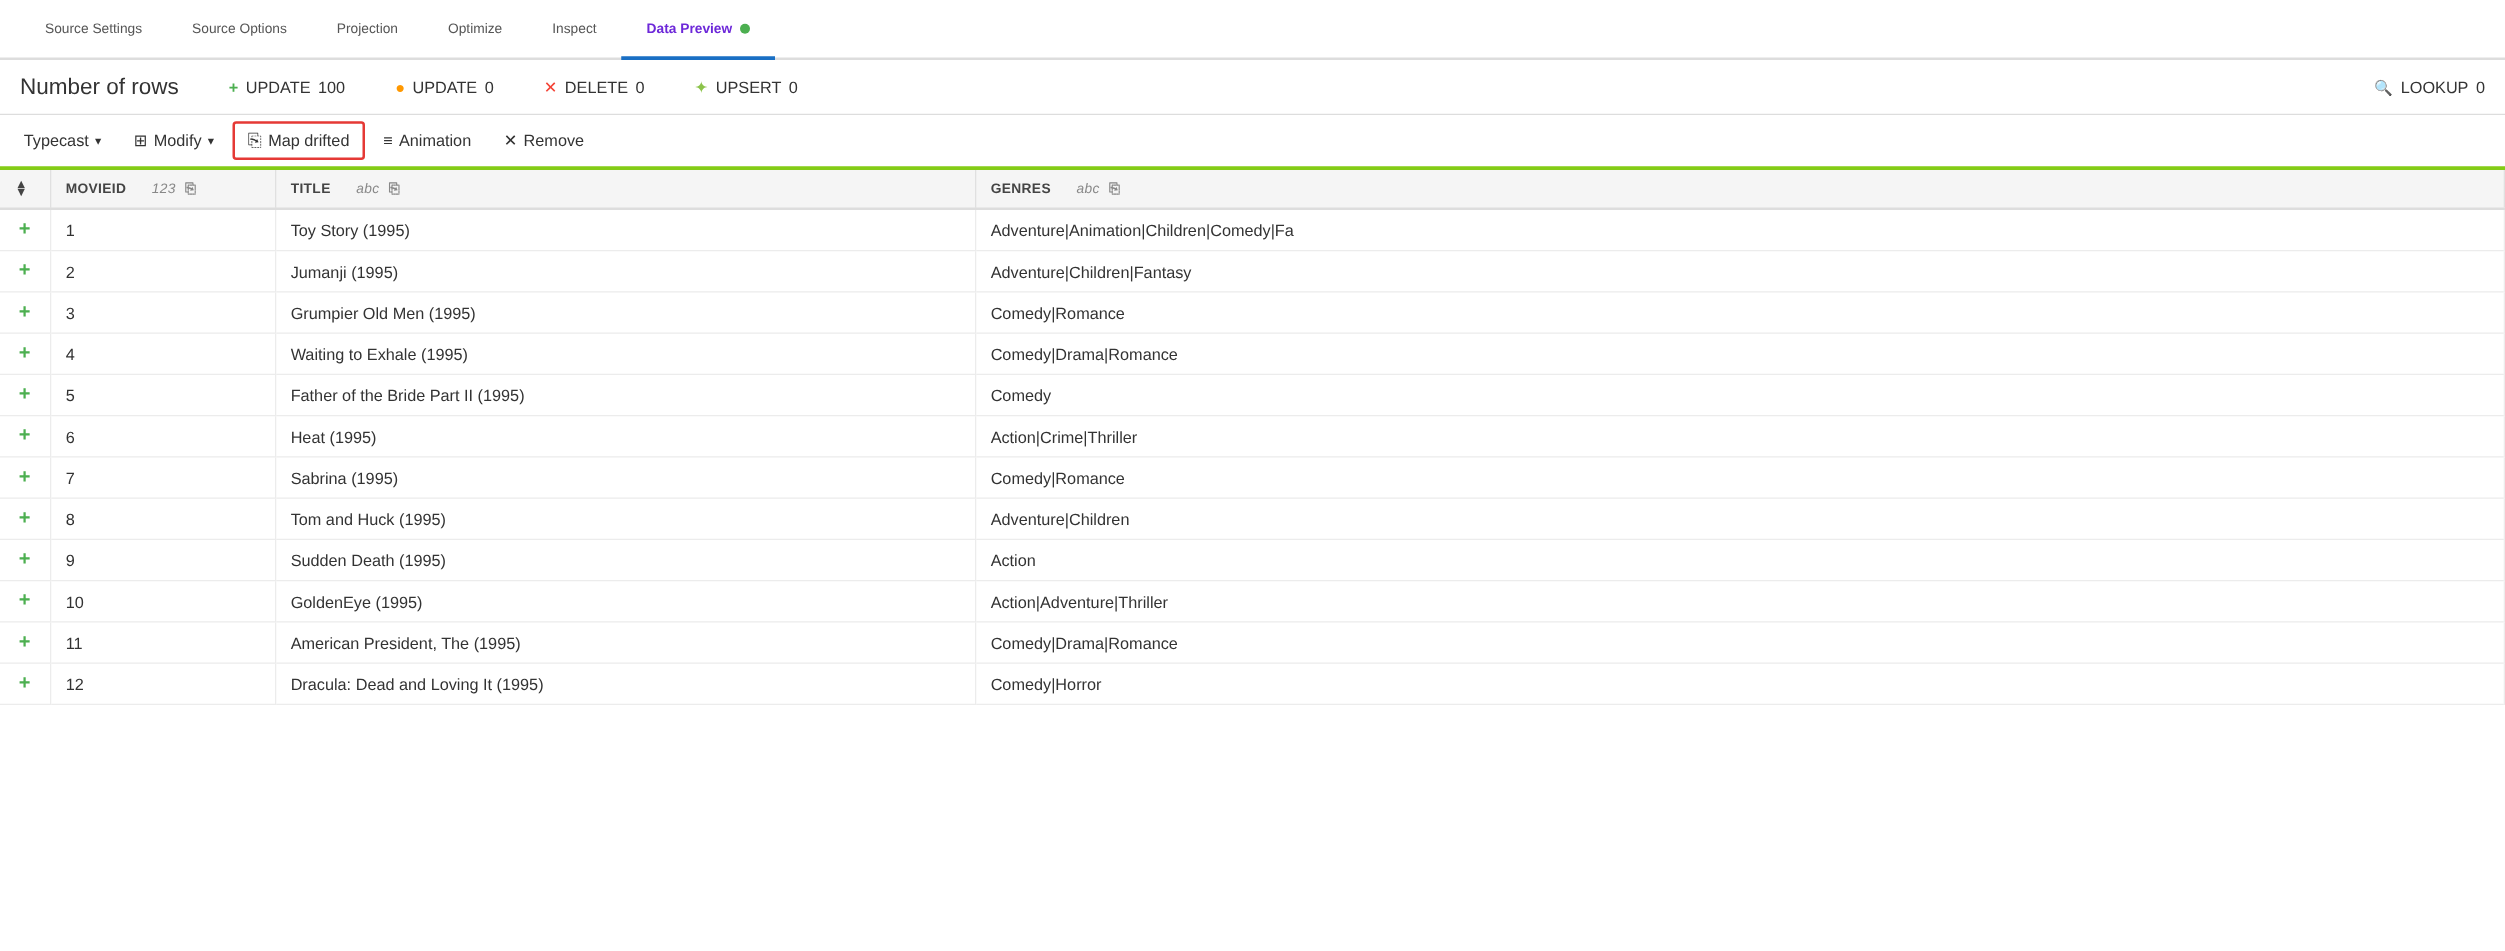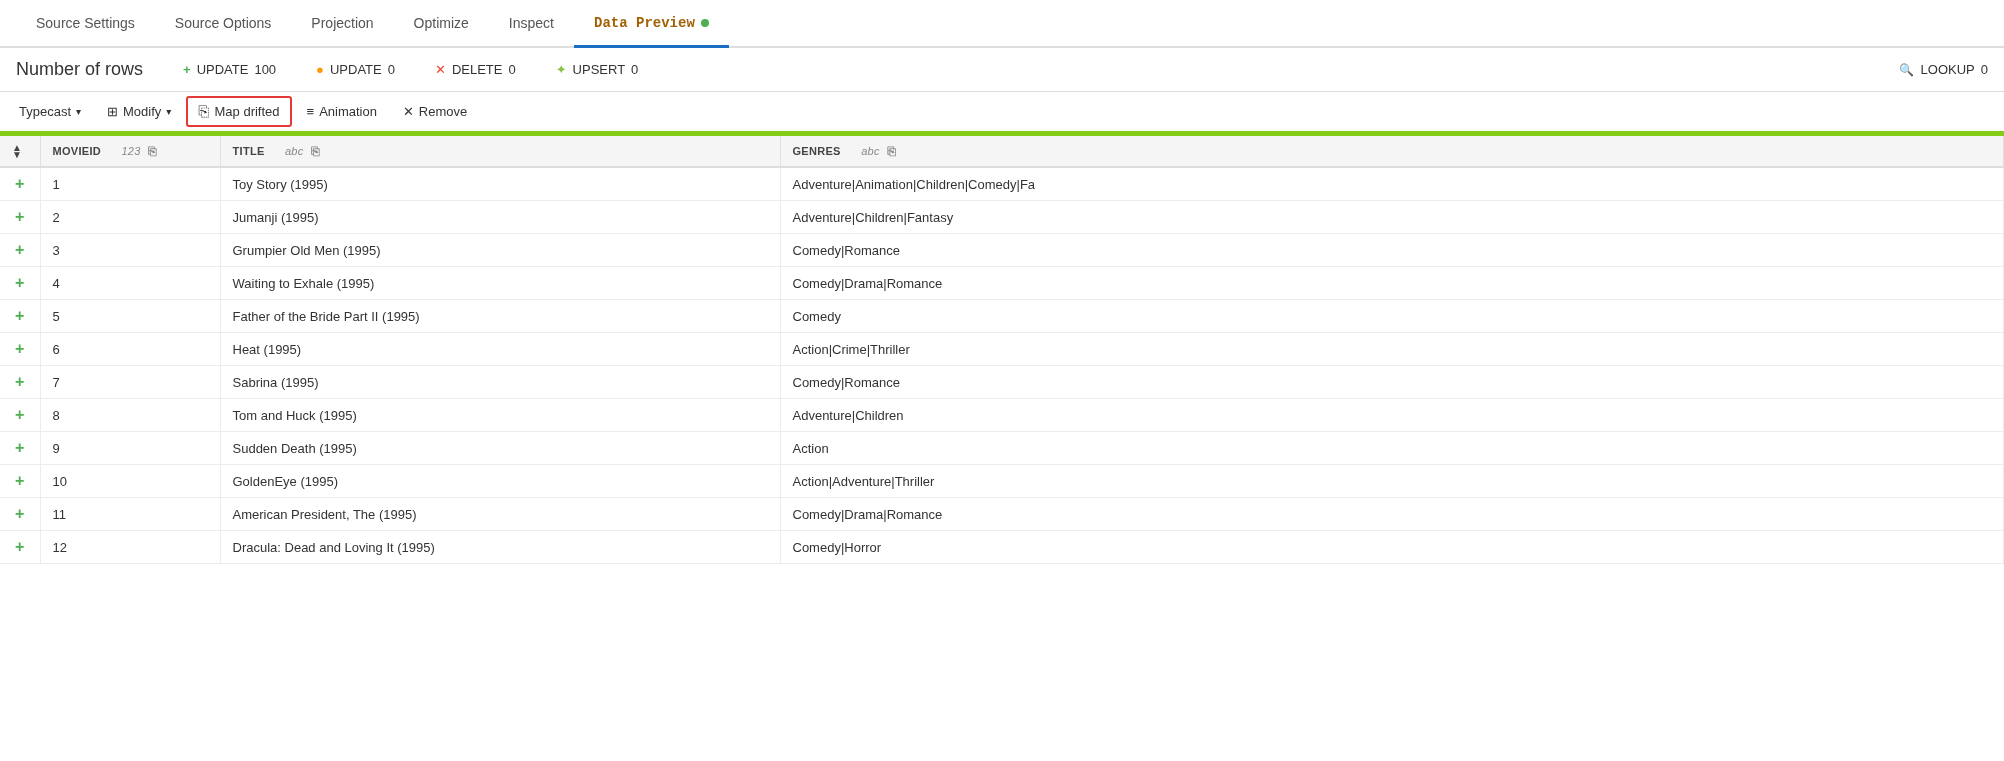--- a/index.html
+++ b/index.html
@@ -13,31 +13,30 @@
       padding: 0 16px;
       height: 48px;
       background: #fff;
     }
     .nav-tab {
       padding: 0 20px;
       height: 48px;
       display: flex;
       align-items: center;
       cursor: pointer;
-      font-size: 14px;
+      font-size: 11px;
       color: #555;
       border-bottom: 3px solid transparent;
       margin-bottom: -2px;
       white-space: nowrap;
     }
     .nav-tab.active {
-      color: #a16207;
+      color: #6d28d9;
       border-bottom: 3px solid #1a6fc4;
       font-weight: 600;
-      font-family: Liberation Mono, monospace;
     }
     .nav-tab .dot {
       width: 8px;
       height: 8px;
       border-radius: 50%;
       background: #4caf50;
       margin-left: 6px;
       display: inline-block;
     }
 
@@ -67,21 +66,21 @@
     .stats-item .icon-upsert { color: #8bc34a; }
     .stats-item .icon-lookup { color: #9e9e9e; }
     .stats-item .count { font-weight: 400; }
 
     
     .toolbar {
       display: flex;
       align-items: center;
       padding: 0 8px;
       height: 44px;
-      border-bottom: 5px solid #84cc16;
+      border-bottom: 3px solid #84cc16;
       background: #fff;
       gap: 4px;
     }
     .toolbar-btn {
       display: flex;
       align-items: center;
       gap: 5px;
       padding: 5px 10px;
       border: 1px solid transparent;
       border-radius: 3px;

